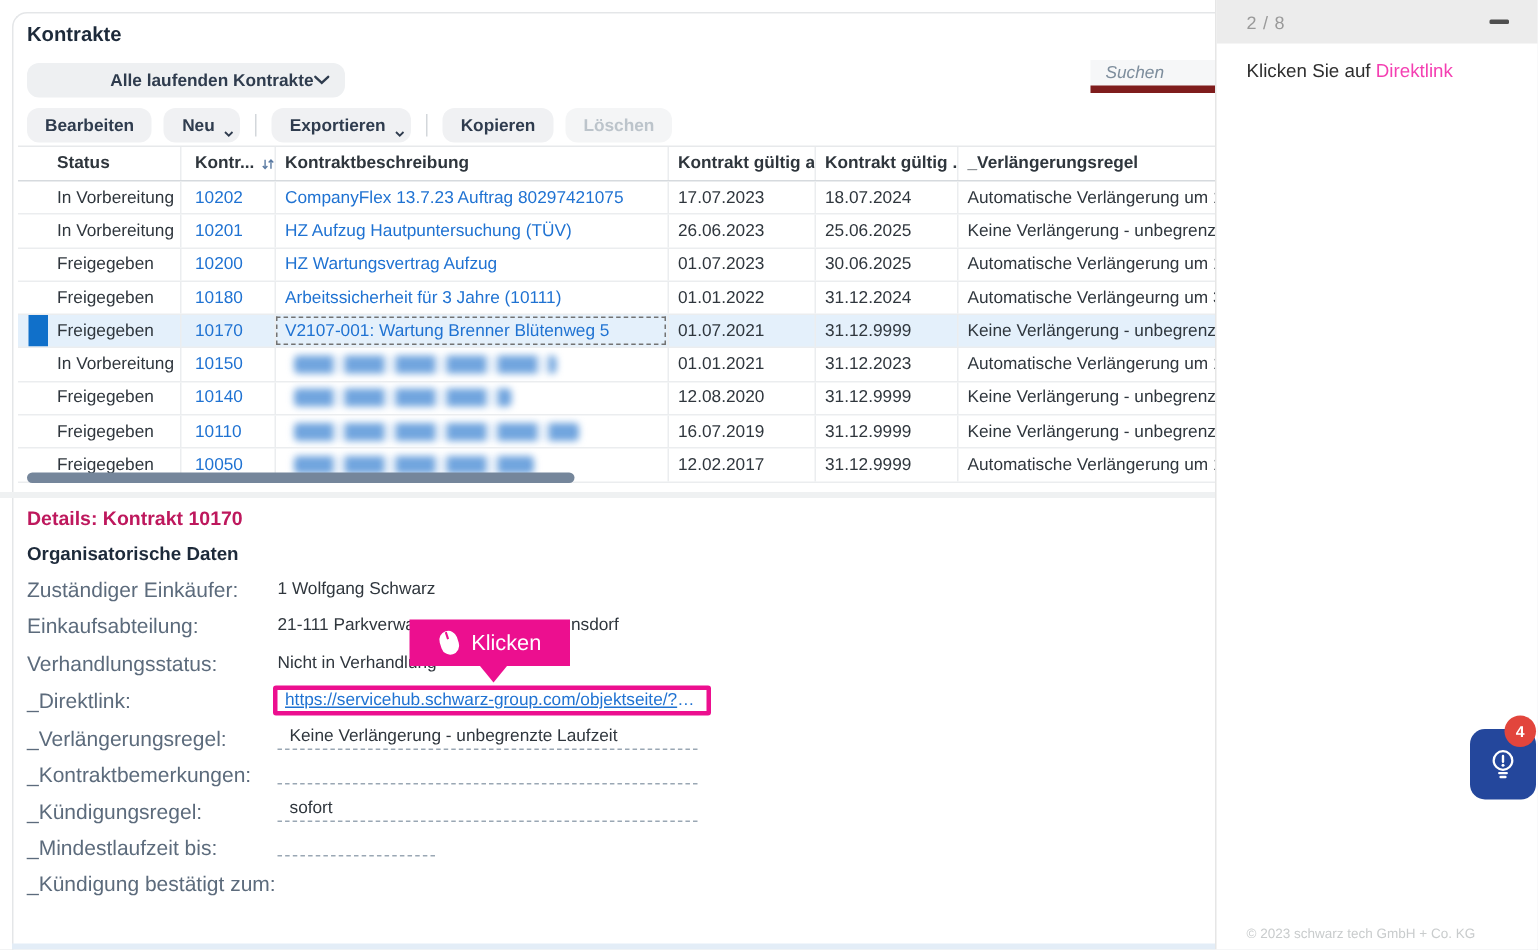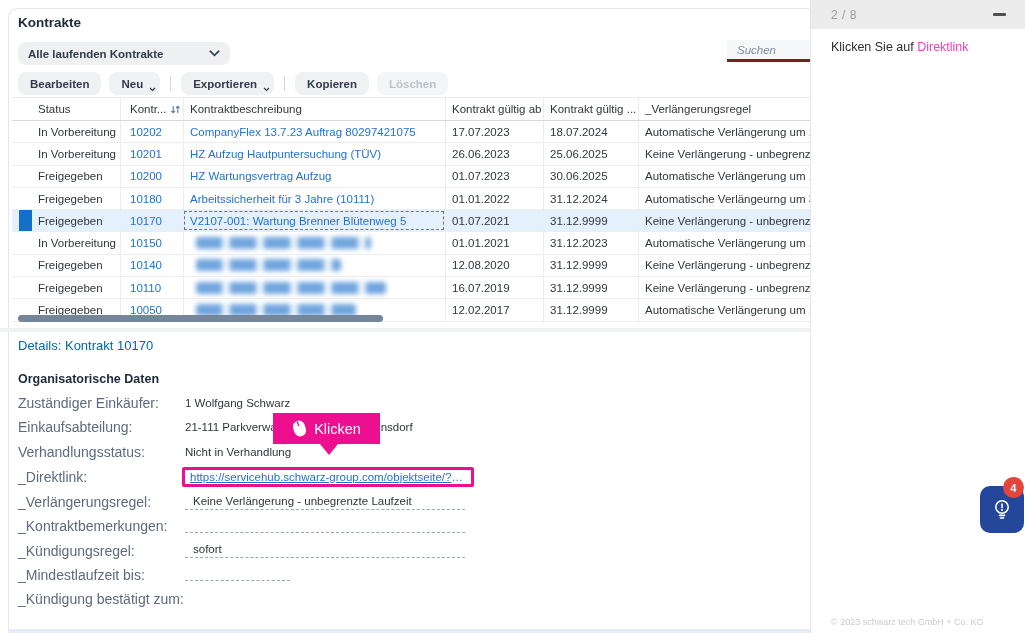--- a/index.html
+++ b/index.html
@@ -6,62 +6,62 @@
   body{width:1025px;height:633px;overflow:hidden;background:#fff;
        font-family:"Liberation Sans",sans-serif;position:relative;}
   .stage{position:absolute;inset:0;overflow:hidden;}
 
   
   .panel-edge{position:absolute;left:8px;top:8px;width:810px;height:640px;
     border-left:1px solid #e4e6e8;border-top:1px solid #e4e6e8;border-top-left-radius:10px;}
   .title{position:absolute;left:18px;top:15px;font-size:13.5px;font-weight:700;color:#1d2a3a;}
 
   .dropdown{position:absolute;left:18px;top:42px;width:212px;height:23px;background:#eef0f2;
-    border-radius:8px;display:flex;align-items:center;justify-content:space-between;
+    border-radius:8px;display:flex;align-items:center;justify-content:flex-end;
     padding:0 10px;box-sizing:border-box;cursor:pointer;}
   .dropdown span{font-size:11.5px;font-weight:600;color:#2f3c4e;}
 
   .search{position:absolute;left:727px;top:40px;width:120px;height:22px;background:#f6f7f8;
-    border:none;border-bottom:3px solid #7f1d1d;box-sizing:border-box;padding:0 10px;
+    border:none;border-bottom:5px solid #7f1d1d;box-sizing:border-box;padding:0 10px;
     font-size:11.5px;color:#5e6d7c;outline:none;}
   .search::placeholder{color:#7d8d9c;font-style:italic;}
 
   .toolbar{position:absolute;left:18px;top:72px;height:23px;display:flex;align-items:center;gap:8px;}
   .tbtn{position:relative;background:#f0f1f3;border-radius:8px;height:23px;display:flex;
     align-items:center;padding:0 12px;font-size:11.5px;font-weight:600;color:#2f3c4e;cursor:pointer;}
   .tbtn.menu{padding-right:17px;}
   .tbtn.disabled{color:#bcc4cb;background:#f4f5f6;cursor:default;}
   .menu-arrow{position:absolute;right:4px;bottom:3px;}
   .tsep{width:1px;height:15px;background:#d3d7db;margin:0 2px;}
 
   
   .table{position:absolute;left:12px;top:97px;width:798px;}
   .trow{display:grid;grid-template-columns:26px 82px 63px 262px 98px 95px 1fr;
     height:21.3px;border-bottom:1px solid #ebedef;font-size:11.5px;color:#2f363d;}
-  .trow.thead{border-top:1px solid #e7e9eb;border-bottom:1px solid #d6dade;height:22px;font-weight:400;text-align:center;}
+  .trow.thead{border-top:1px solid #e7e9eb;border-bottom:1px solid #d6dade;height:22px;font-weight:700;text-align:center;}
   .cell{height:100%;display:flex;align-items:center;box-sizing:border-box;
     overflow:hidden;white-space:nowrap;}
   .cell.b{border-left:1px solid #ebedef;}
   .cell.p9{padding-left:9px;}
   .cell.p6{padding-left:6px;}
   .lnk{color:#1f72d2;text-decoration:none;cursor:pointer;}
   .selrow{background:#e4f0fb;}
   .indicator{width:13px;height:100%;margin-left:7px;background:#1070ca;}
   .desc-outline{outline:1px dashed #737373;outline-offset:-2px;}
   .smudge{height:12px;margin-left:6px;border-radius:3px;filter:blur(2.5px);
     background:repeating-linear-gradient(90deg,rgba(77,142,214,.8) 0 26px,rgba(77,142,214,.12) 26px 34px);}
 
   .hscroll{position:absolute;left:18px;top:315px;width:365px;height:7px;border-radius:4px;
     background:#75869b;cursor:pointer;}
   .divider{position:absolute;left:0;top:328px;width:810px;height:4px;background:#eff1f2;}
   .bottomstrip{position:absolute;left:8px;top:629px;width:802px;height:4px;background:#e3edf7;}
 
   
   .details{position:absolute;left:18px;top:338px;width:640px;}
-  .dheading{font-size:13px;font-weight:400;color:#0369a1;margin-bottom:19px;}
+  .dheading{font-size:13px;font-weight:700;color:#be185d;margin-bottom:9px;}
   .dsection{font-size:12.5px;font-weight:700;color:#1d2a3a;margin-bottom:5px;}
   .dfield{display:flex;align-items:center;height:24.3px;}
   .dlabel{width:167px;flex:none;font-size:14px;color:#5c6b7c;}
   .dvalue{font-size:11.5px;color:#2f363d;}
   .gap{display:inline-block;width:104px;}
   .dash{border-bottom:1px dashed #9aa7b4;height:13px;box-sizing:border-box;}
   .dash.long{width:280px;}
   .dash.short{width:105px;}
   .textdash{width:280px;border-bottom:1px dashed #9aa7b4;padding:0 0 2px 8px;
     box-sizing:border-box;font-size:11.5px;color:#2f363d;white-space:nowrap;}

